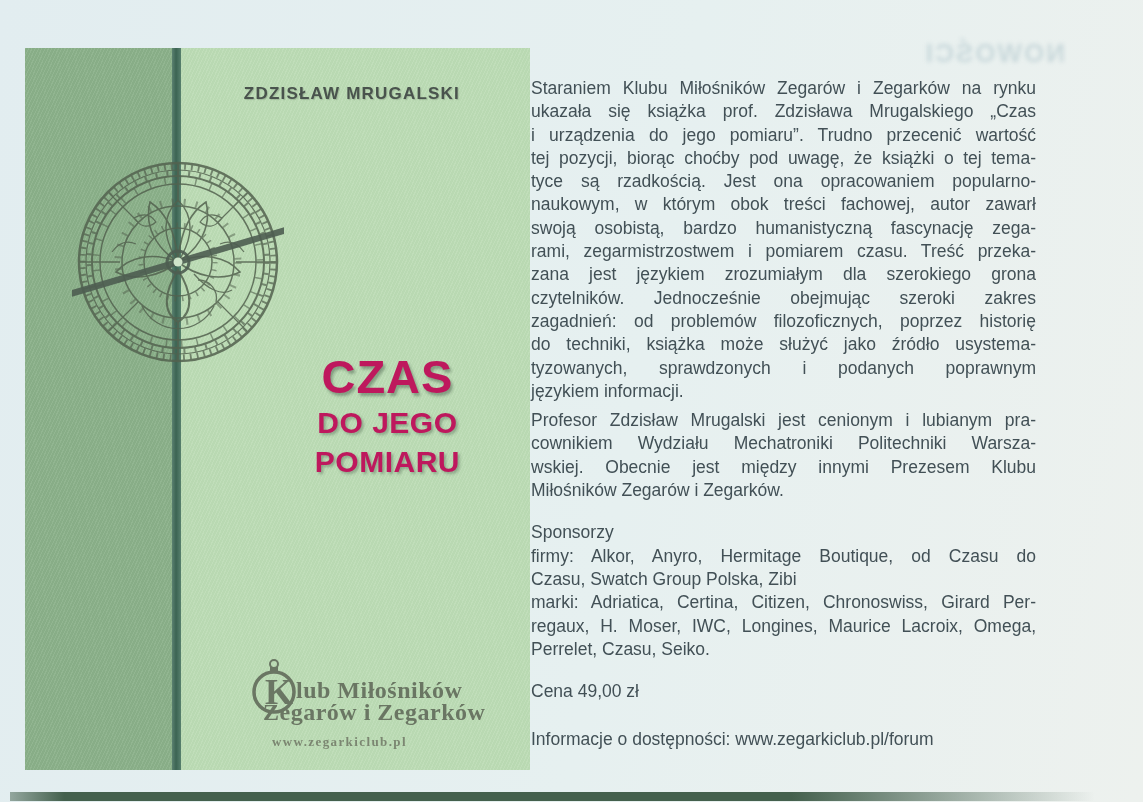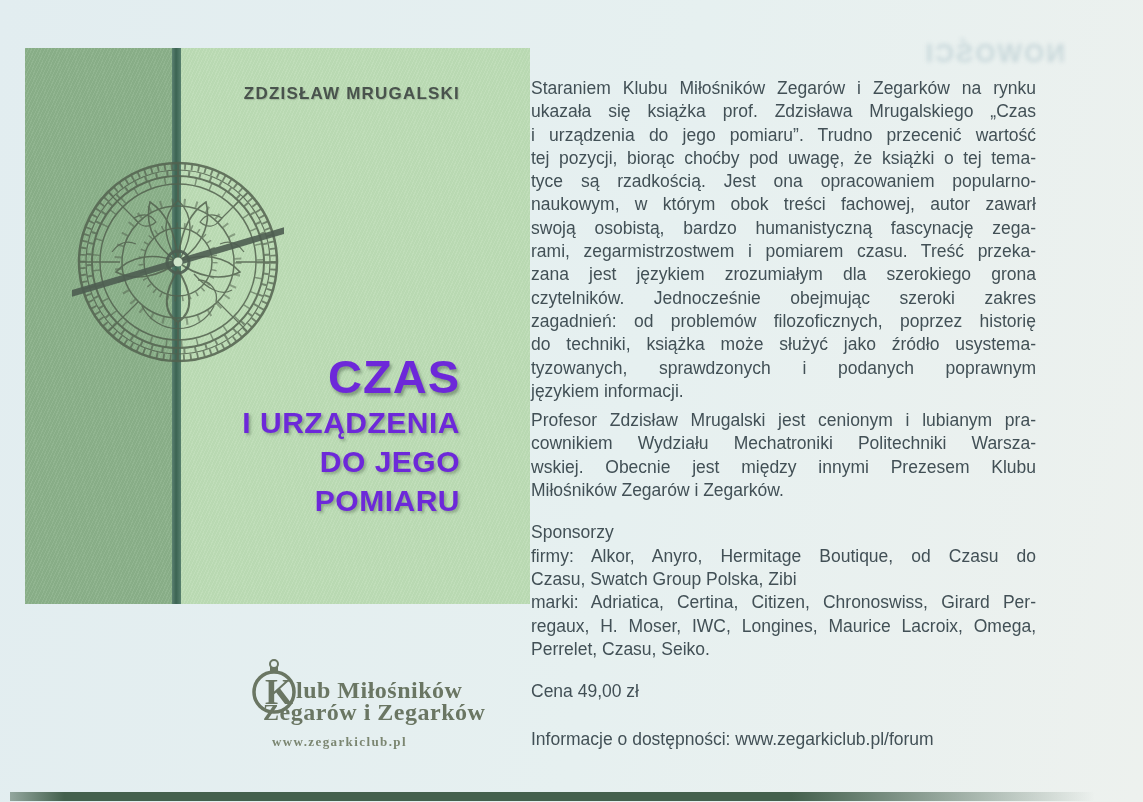--- a/index.html
+++ b/index.html
@@ -3,35 +3,35 @@
 <meta charset="utf-8">
 <style>
   * { margin:0; padding:0; box-sizing:border-box; }
   html,body { width:1143px; height:802px; }
   body { font-family:"Liberation Sans", sans-serif; }
 
   .page { position:relative; width:1143px; height:802px; overflow:hidden;
           background:linear-gradient(100deg,#e2edf0 0%,#e6f0f0 55%,#edf1ee 100%); }
 
   
-  .cover { position:absolute; left:25px; top:48px; width:505px; height:556px;
+  .cover { position:absolute; left:25px; top:48px; width:505px; height:722px;
            background:#bcdcb5; }
   .cover::after { content:""; position:absolute; inset:0; pointer-events:none;
            background:repeating-linear-gradient(115deg, rgba(255,255,255,.07) 0 1px, rgba(0,0,0,.015) 1px 3px); }
   .cover-left { position:absolute; left:0; top:0; width:147px; height:100%; background:#8ab089; }
   .spine { position:absolute; left:147px; top:0; width:9px; height:100%; z-index:1;
            background:linear-gradient(to right,#5b8170,#3c6453 45%,#57806d); }
 
   .author { position:absolute; right:70px; top:36px; z-index:3;
             font-size:17px; font-weight:700; letter-spacing:1.2px; color:#49534d;
             text-shadow:1px 1px 1px rgba(70,85,70,.25); }
 
   .astrolabe { position:absolute; left:47px; top:108px; z-index:2; }
 
-  .title-block { position:absolute; right:70px; top:303px; z-index:3; text-align:right; color:#6d28d9; }
+  .title-block { position:absolute; right:70px; top:303px; z-index:3; text-align:center; color:#be185d; }
   .title-main { font-size:47px; font-weight:600; letter-spacing:1px; line-height:52px;
                 text-shadow:2px 3px 3px rgba(45,65,50,.4); }
   .title-sub  { font-size:30px; font-weight:600; letter-spacing:.5px; line-height:39px;
                 text-shadow:2px 2px 3px rgba(45,65,50,.35); }
 
   .logo { position:absolute; left:225px; top:614px; width:260px; height:140px; z-index:3; color:#6a7663; }
   .logo-line1 { position:absolute; left:46px; top:15px; font-family:"Liberation Serif",serif;
                 font-size:24px; font-weight:700; letter-spacing:.5px; }
   .logo-line2 { position:absolute; left:13px; top:37px; font-family:"Liberation Serif",serif;
                 font-size:24px; font-weight:700; letter-spacing:.5px; }
@@ -101,21 +101,20 @@
       <g transform="rotate(-16.5 106 106)">
         <rect x="-12" y="102.8" width="240" height="6.4" rx="3" fill="#4e5d51" opacity=".9"></rect>
         <circle cx="-10" cy="106" r="4.5" fill="#4e5d51" opacity=".9"></circle>
       </g>
       <circle cx="106" cy="106" r="11" fill="none" stroke="#4e5d51" stroke-width="3" opacity=".9"></circle>
       <circle cx="106" cy="106" r="4.5" fill="#cfe4c9"></circle>
     </svg>
 
     <div class="title-block">
       <div class="title-main">CZAS</div>
-      <div class="title-sub">I URZĄDZENIA</div>
       <div class="title-sub">DO JEGO</div>
       <div class="title-sub">POMIARU</div>
     </div>
 
     <div class="logo">
       <svg class="k-badge" width="50" height="60" viewBox="0 0 50 60">
         <g fill="none" stroke="#6a7663">
           <circle cx="24" cy="9" r="4" stroke-width="2"></circle>
           <rect x="20" y="12" width="8" height="4" fill="#6a7663" stroke="none"></rect>
           <circle cx="24" cy="37" r="20" stroke-width="3.5"></circle>

